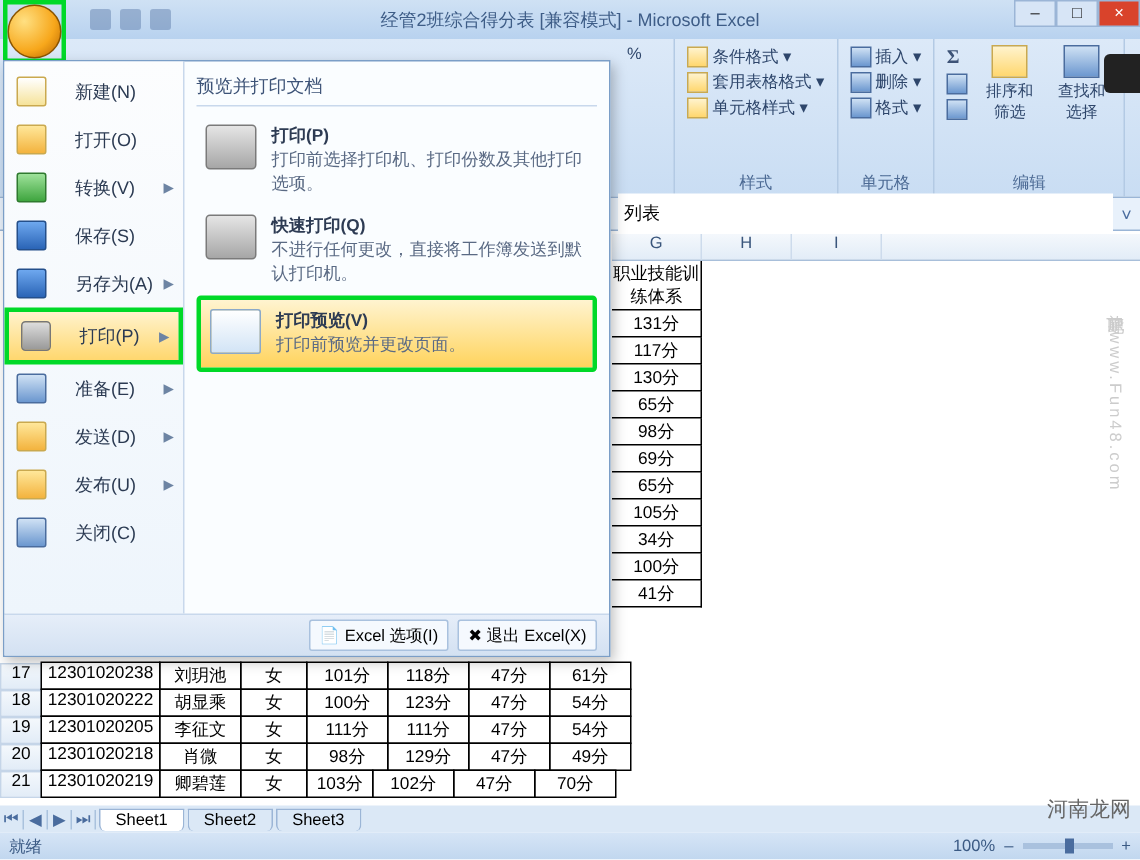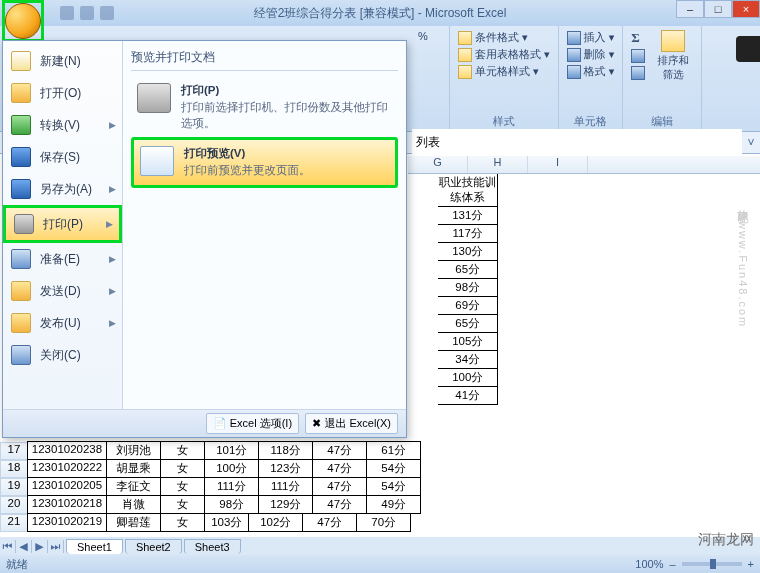--- a/index.html
+++ b/index.html
@@ -12,21 +12,21 @@
 .titlebar .winbtns { position: absolute; right: 0; top: 0; display: flex; }
 .titlebar .winbtns div { width: 28px; height: 18px; display: flex; align-items: center; justify-content: center; font-size: 11px; color: #222; background: #d7e5f6; border: 1px solid #9bb5d6; }
 .titlebar .winbtns .close { background: #d9432b; color: #fff; }
 
 .office-btn { position: absolute; left: 2px; top: 0; width: 42px; height: 42px; border: 3px solid #00d928; z-index: 10; }
 .office-btn .orb { width: 36px; height: 36px; border-radius: 50%; background: radial-gradient(circle at 30% 30%, #ffe082, #f7a71b 60%, #b86400); border: 1px solid #8a5400; }
 
 .office-menu { position: absolute; left: 2px; top: 40px; width: 405px; height: 398px; background: #fafdff; border: 1px solid #7b9ec7; box-shadow: 2px 3px 8px rgba(0,0,0,0.25); z-index: 20; display: flex; flex-direction: column; }
 .menu-body { display: flex; flex: 1; }
 .menu-left { width: 120px; background: linear-gradient(#fcfdfe, #eef5fc); border-right: 1px solid #c8d8ec; padding-top: 4px; }
-.menu-item { display: flex; align-items: center; gap: 9px; padding: 6px 8px; font-size: 12px; color: #2b3a52; position: relative; }
+.menu-item { display: flex; align-items: center; gap: 19px; padding: 6px 8px; font-size: 12px; color: #2b3a52; position: relative; }
 .menu-item .mi-icon { width: 20px; height: 20px; display: inline-block; }
 .menu-item .arrow { position: absolute; right: 6px; font-size: 9px; color: #6d84a3; }
 .menu-item.selected { border: 3px solid #00d928; background: linear-gradient(#fff3cd, #ffd76e); }
 .menu-right { flex: 1; padding: 8px; }
 .menu-right h4 { font-size: 12px; color: #3d5377; font-weight: normal; border-bottom: 1px solid #c8d8ec; padding-bottom: 4px; margin-bottom: 6px; }
 .sub-item { display: flex; gap: 10px; padding: 6px; border-radius: 3px; }
 .sub-item .si-icon { width: 34px; height: 30px; flex-shrink: 0; }
 .sub-item .si-text { font-size: 11.5px; }
 .sub-item .si-text .si-title { font-weight: bold; color: #2d3b53; margin-bottom: 2px; }
 .sub-item .si-text .si-desc { color: #5a6a84; line-height: 1.35; }
@@ -42,21 +42,21 @@
 .rg-label { text-align: center; font-size: 11px; color: #4c6a94; }
 .big-btn { display: flex; flex-direction: column; align-items: center; gap: 2px; width: 40px; }
 .big-btn .bicon { width: 24px; height: 22px; }
 
 .fxbar { height: 22px; background: #e8f1fb; border-bottom: 1px solid #9ab5d6; padding-left: 412px; display: flex; align-items: center; font-size: 12px; }
 .fxbar input { border: none; background: #fff; height: 28px; flex: 1; font-size: 12px; padding: 0 4px; }
 
 .sheet { position: absolute; left: 408px; top: 156px; right: 0; bottom: 36px; overflow: hidden; background: #fff; }
 .colhead { display: flex; height: 18px; background: linear-gradient(#f4f8fc, #e2ecf7); border-bottom: 1px solid #a8bfda; }
 .colhead div { width: 60px; text-align: center; font-size: 11px; color: #3a567c; border-right: 1px solid #cddbec; }
-.grid-body { font-size: 11.5px; margin-left: 30px; }
+.grid-body { font-size: 11.5px; }
 .grid-body .hrow { display: flex; }
 .grid-body .hrow div { width: 60px; border-right: 1px solid #000; border-bottom: 1px solid #000; text-align: center; padding: 1px 0; }
 .table-area { position: absolute; left: 0; bottom: 18px; top: 442px; right: 0; background: #fff; }
 .trow { display: flex; font-size: 11.5px; }
 .trow .rownum { width: 28px; background: linear-gradient(#f4f8fc, #e2ecf7); text-align: center; border: 1px solid #c5d5e8; }
 .trow .cell { width: 70px; border: 1px solid #000; text-align: center; padding: 1px 0; margin-top: -1px; margin-left: -1px; }
 .trow .cell.narrow { width: 45px; }
 
 .tabs { position: absolute; left: 0; bottom: 18px; height: 18px; display: flex; align-items: center; font-size: 11px; background: #dbe8f6; width: 100%; }
 .tabs .navbtns { display: flex; }
@@ -155,20 +155,24 @@
     <div class="rg-content" style="flex-direction:row;gap:8px">
       <div style="display:flex;flex-direction:column;gap:3px;font-size:13px">
         <span class="i-sigma">Σ</span>
         <span class="ricon i-find"></span>
         <span class="ricon i-find"></span>
       </div>
       <div class="big-btn">
           <span class="bicon i-sort"></span>
           <span style="font-size:10.5px;text-align:center">排序和筛选</span>
         </div>
+      <div class="big-btn">
+          <span class="bicon i-find"></span>
+          <span style="font-size:10.5px;text-align:center">查找和选择</span>
+        </div>
     </div>
     <div class="rg-label">编辑</div>
   </div>
 </div>
 
 <div class="fxbar">
   <input value="列表" style="">
   <span style="width:18px;text-align:center;color:#4a6c9e">˅</span>
 </div>
 
@@ -224,20 +228,27 @@
     </div>
     <div class="menu-right">
       <h4>预览并打印文档</h4>
       <div class="sub-item">
         <span class="si-icon i-printer"></span>
         <div class="si-text">
           <div class="si-title">打印(P)</div>
           <div class="si-desc">打印前选择打印机、打印份数及其他打印选项。</div>
         </div>
       </div>
+      <div class="sub-item">
+        <span class="si-icon i-printer"></span>
+        <div class="si-text">
+          <div class="si-title">快速打印(Q)</div>
+          <div class="si-desc">不进行任何更改，直接将工作簿发送到默认打印机。</div>
+        </div>
+      </div>
       <div class="sub-item highlighted">
         <span class="si-icon i-preview"></span>
         <div class="si-text">
           <div class="si-title">打印预览(V)</div>
           <div class="si-desc">打印前预览并更改页面。</div>
         </div>
       </div>
     </div>
   </div>
   <div class="menu-footer">

